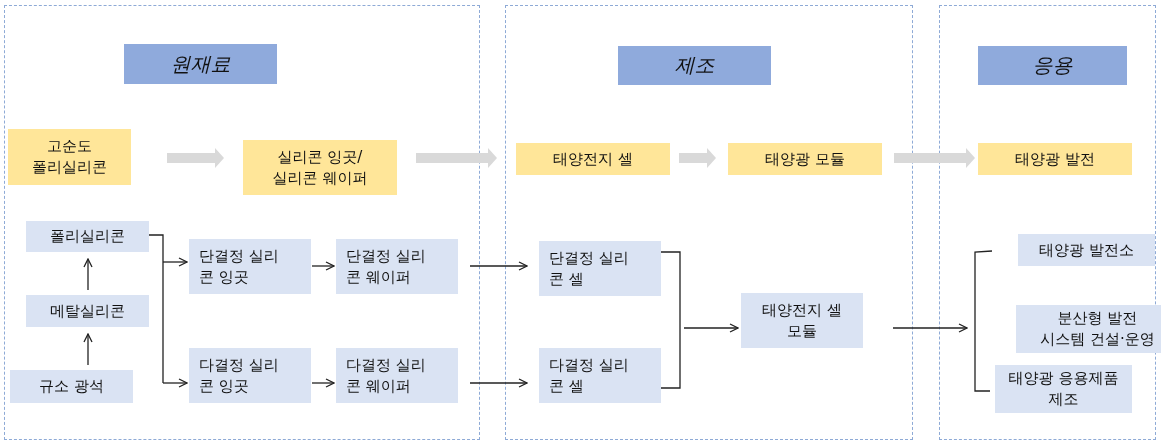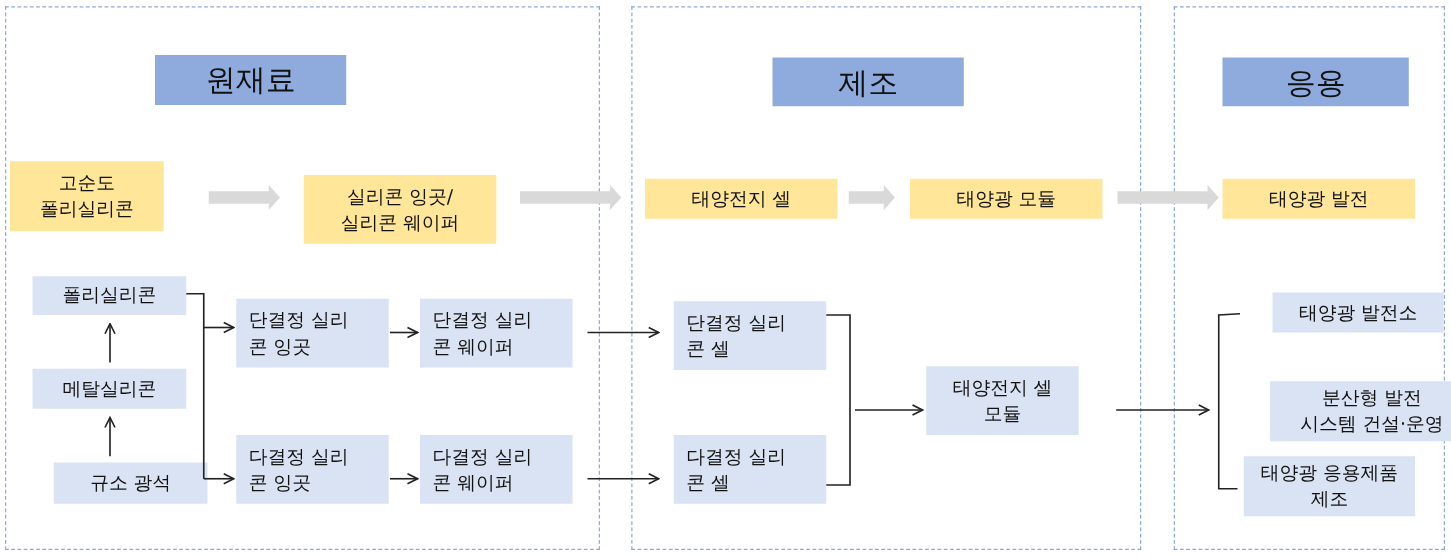--- a/index.html
+++ b/index.html
@@ -1,20 +1,20 @@
 <!DOCTYPE html>
 <html><head>
 <meta charset="utf-8">
 <style>
   html, body { margin:0; padding:0; background:#ffffff; }
   body { width:1161px; height:446px; position:relative; overflow:hidden;
          font-family:"DejaVu Sans", "Liberation Sans", sans-serif; color:#111; }
   .panel { position:absolute; border:1px dashed #8eaad6; box-sizing:border-box; }
   .hdr { position:absolute; background:#8faadc; display:flex; align-items:center; justify-content:center;
-         font-size:24px; color:#111; }
+         font-size:20px; color:#111;font-style:italic; }
   .ybox { position:absolute; background:#ffe699; display:flex; align-items:center; justify-content:center;
           text-align:center; font-size:15px; line-height:21px; white-space:pre-line; }
   .bbox { position:absolute; background:#dae3f3; display:flex; align-items:center;
           font-size:15px; line-height:21px; white-space:pre-line; }
   .bbox.c { justify-content:center; text-align:center; }
   .bbox.l { justify-content:flex-start; text-align:left; padding-left:10px; box-sizing:border-box; }
   svg.lines { position:absolute; left:0; top:0; }
 </style>
 </head>
 <body>
@@ -30,21 +30,21 @@
 <div class="ybox" style="left:8px;top:129px;width:123px;height:56px;">고순도
 폴리실리콘</div>
 <div class="ybox" style="left:243px;top:140px;width:154px;height:55px;">실리콘 잉곳/
 실리콘 웨이퍼</div>
 <div class="ybox" style="left:516px;top:143px;width:154px;height:32px;">태양전지 셀</div>
 <div class="ybox" style="left:728px;top:143px;width:154px;height:32px;">태양광 모듈</div>
 <div class="ybox" style="left:978px;top:143px;width:154px;height:32px;text-align:right;">태양광 발전</div>
 
 <div class="bbox c" style="left:26px;top:221px;width:123px;height:31px;">폴리실리콘</div>
 <div class="bbox c" style="left:26px;top:295px;width:123px;height:32px;">메탈실리콘</div>
-<div class="bbox c" style="left:43px;top:370px;width:123px;height:33px;">규소 광석</div>
+<div class="bbox c" style="left:10px;top:370px;width:123px;height:33px;">규소 광석</div>
 
 <div class="bbox l" style="left:189px;top:239px;width:122px;height:55px;">단결정 실리
 콘 잉곳</div>
 <div class="bbox l" style="left:336px;top:239px;width:122px;height:55px;">단결정 실리
 콘 웨이퍼</div>
 <div class="bbox l" style="left:539px;top:241px;width:122px;height:55px;">단결정 실리
 콘 셀</div>
 
 <div class="bbox l" style="left:189px;top:348px;width:122px;height:55px;">다결정 실리
 콘 잉곳</div>

